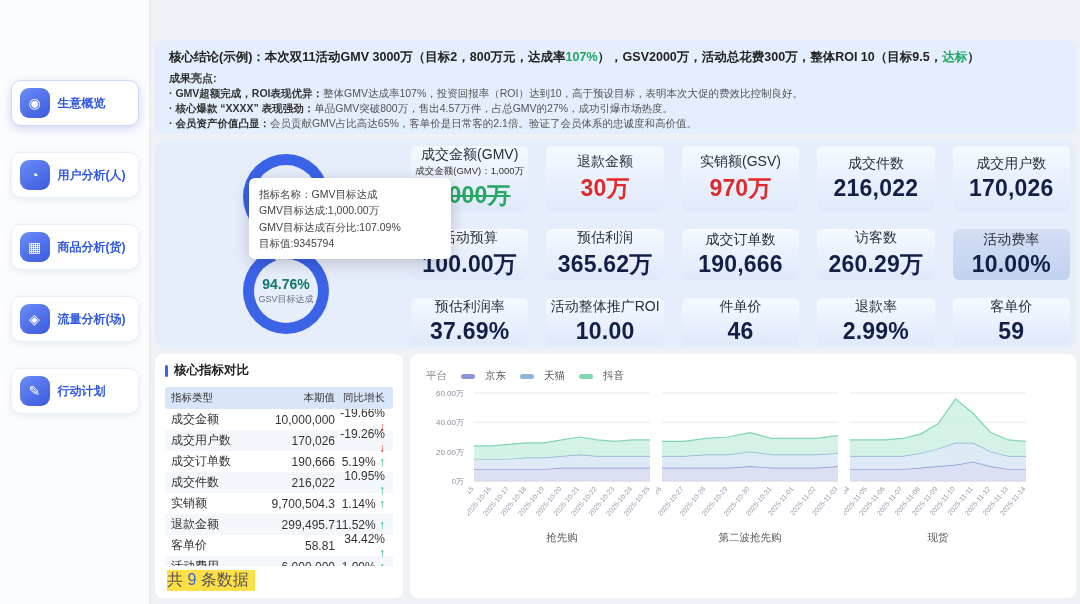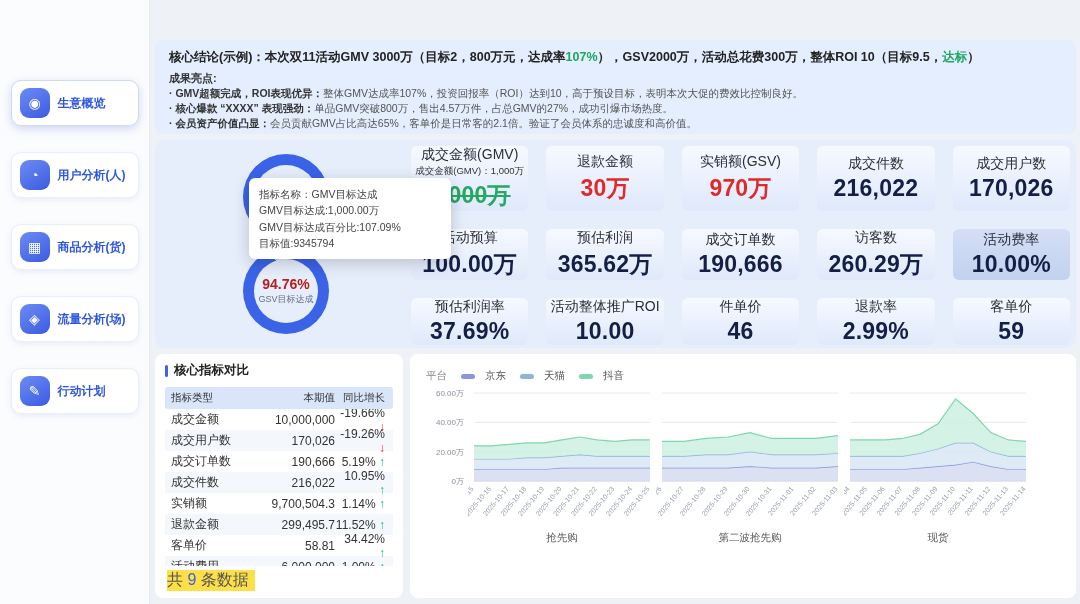--- a/index.html
+++ b/index.html
@@ -26,21 +26,21 @@
   .green{color:#1fa75f;}
   .sum-sub{font-size:11px;font-weight:bold;color:#333;margin-top:4px;}
   .bullet{font-size:10.5px;color:#555;line-height:1.45;}
   .bullet .b{color:#333;}
 
   
   .kpi-panel{position:absolute;left:155px;top:140px;width:921px;height:208px;background:#e7eefb;border-radius:10px;box-sizing:border-box;padding:6px;display:flex;}
   .gauge-col{width:250px;flex:none;position:relative;display:flex;flex-direction:column;align-items:center;justify-content:space-evenly;}
   .gauge{width:86px;height:86px;border-radius:50%;display:flex;align-items:center;justify-content:center;}
   .gauge-inner{width:64px;height:64px;border-radius:50%;background:#e7eefb;display:flex;flex-direction:column;align-items:center;justify-content:center;}
-  .gauge-value{color:#b91c1c;font-weight:bold;font-size:14px;}
+  .gauge-value{color:#0f766e;font-weight:bold;font-size:14px;}
   .gauge-label{color:#667085;font-size:9px;margin-top:1px;}
   .tooltip{position:absolute;left:88px;top:32px;width:182px;background:#fff;border-radius:6px;box-shadow:0 4px 16px rgba(0,0,0,.20);
     padding:8px 10px;font-size:10.5px;color:#444;line-height:1.55;z-index:6;}
   .kpi-grid{flex:1;display:grid;grid-template-columns:repeat(5,1fr);grid-template-rows:repeat(3,1fr);gap:18px;}
   .kpi{background:linear-gradient(180deg,#f6f9ff,#dfe9fb);border-radius:6px;display:flex;flex-direction:column;align-items:center;justify-content:center;cursor:pointer;}
   .kpi.hl{background:linear-gradient(180deg,#d4dff6,#c2d1ee);}
   .kpi-title{font-size:14px;color:#2a2f3a;}
   .kpi-sub{font-size:9.5px;color:#333;margin-top:1px;}
   .kpi-value{font-size:23px;font-weight:bold;color:#141f47;margin-top:2px;letter-spacing:.2px;}
   .kpi-value.red{color:#e02a2a;}

